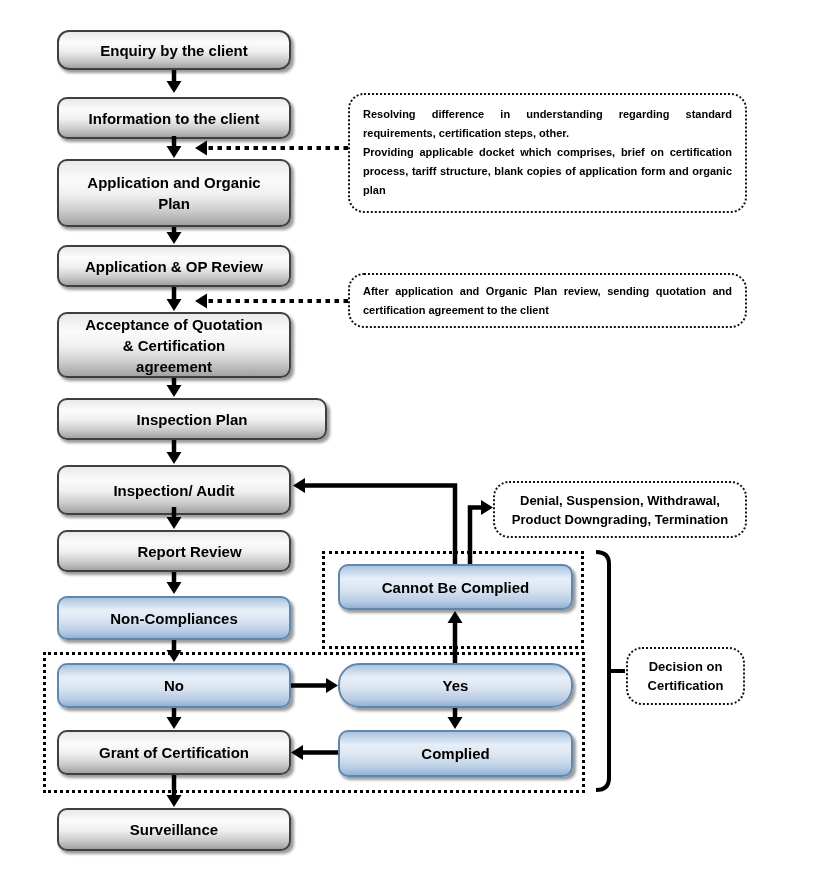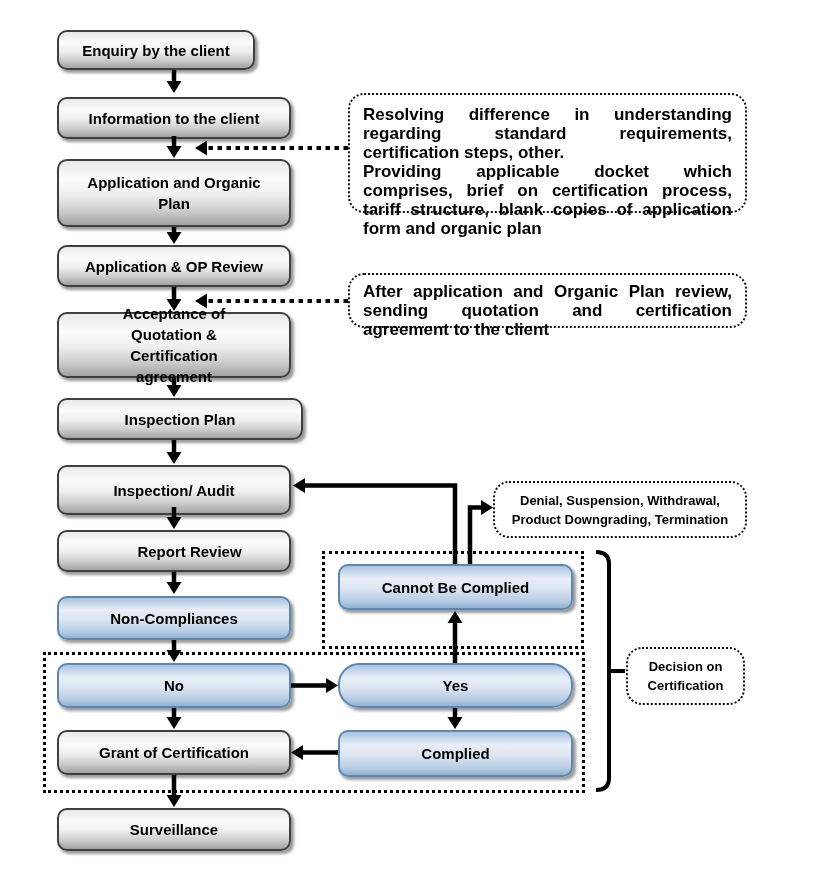--- a/index.html
+++ b/index.html
@@ -18,21 +18,21 @@
     border:2.5px solid #3f3f3f;
     background:linear-gradient(180deg,#e9e9e9 0%,#fbfbfb 28%,#f0f0f0 52%,#cccccc 78%,#a2a2a2 100%);
   }
   .node.blue{
     border:2px solid #5f87ae;
     background:linear-gradient(180deg,#a9c3df 0%,#e8eef7 30%,#dbe5f1 55%,#b7cce4 84%,#93b1d4 100%);
   }
   .note{
     position:absolute;box-sizing:border-box;z-index:2;
     border:2.5px dotted #111;border-radius:16px;background:#fff;
-    font-weight:bold;color:#000;font-size:17px;line-height:19px;
+    font-weight:bold;color:#000;font-size:11px;line-height:19px;
     padding:10px 13px;
   }
   .note.justify{text-align:justify;white-space:pre-line;}
   .note.center{display:flex;align-items:center;justify-content:flex-start;text-align:center;font-size:13px;}
   .grp{
     position:absolute;box-sizing:border-box;z-index:1;
     border:3px dotted #000;background:transparent;
   }
 </style>
 </head>
@@ -122,36 +122,36 @@
       <g>
           <line x1="348" y1="301" x2="207" y2="301" stroke-dasharray="4.5 4.5"></line>
           <polygon points="207,293.5 207,308.5 195,301" stroke="none"></polygon>
         </g>
     </g>
     <g>
       <path d="M596,552 Q609,552 609,564 V778 Q609,790 596,790 M609,671 H625" stroke="#000" stroke-width="4" fill="none"></path>
     </g>
   </svg>
 
-  <div class="node gray" style="left:57px;top:30px;width:198px;height:40px;">
+  <div class="node gray" style="left:57px;top:30px;width:234px;height:40px;border-radius:12px;">
     <span>Enquiry by the client</span>
   </div>
   <div class="node gray" style="left:57px;top:97px;width:234px;height:42px;">
     <span>Information to the client</span>
   </div>
   <div class="node gray" style="left:57px;top:159px;width:234px;height:68px;padding:2px 28px;">
     <span>Application and Organic Plan</span>
   </div>
   <div class="node gray" style="left:57px;top:245px;width:234px;height:42px;">
     <span>Application &amp; OP Review</span>
   </div>
-  <div class="node gray" style="left:57px;top:312px;width:234px;height:66px;padding:2px 36px;">
+  <div class="node gray" style="left:57px;top:312px;width:234px;height:66px;padding:2px 26px;">
     <span>Acceptance of Quotation &amp; Certification agreement</span>
   </div>
-  <div class="node gray" style="left:57px;top:398px;width:246px;height:42px;">
+  <div class="node gray" style="left:57px;top:398px;width:270px;height:42px;">
     <span>Inspection Plan</span>
   </div>
   <div class="node gray" style="left:57px;top:465px;width:234px;height:50px;">
     <span>Inspection/ Audit</span>
   </div>
   <div class="node gray" style="left:57px;top:530px;width:234px;height:42px;padding-left:45px;">
     <span>Report Review</span>
   </div>
   <div class="node blue" style="left:57px;top:596px;width:234px;height:44px;">
     <span>Non-Compliances</span>

